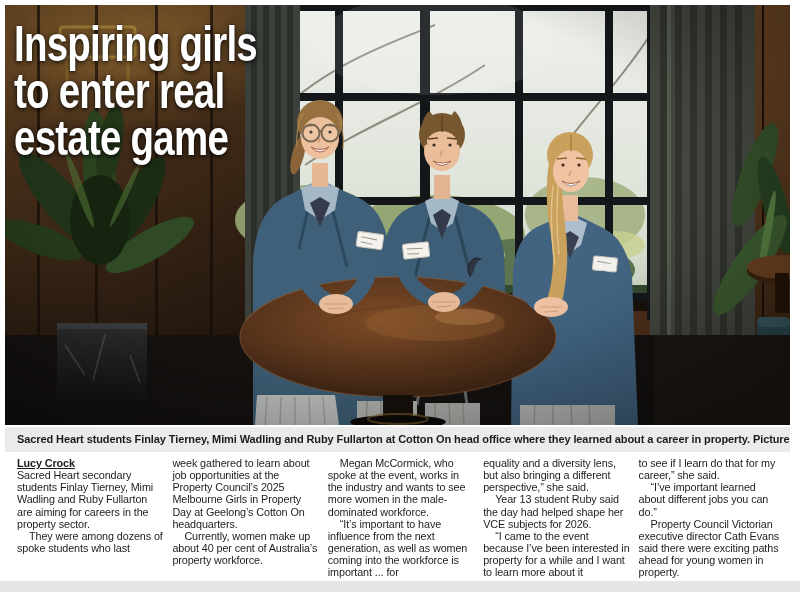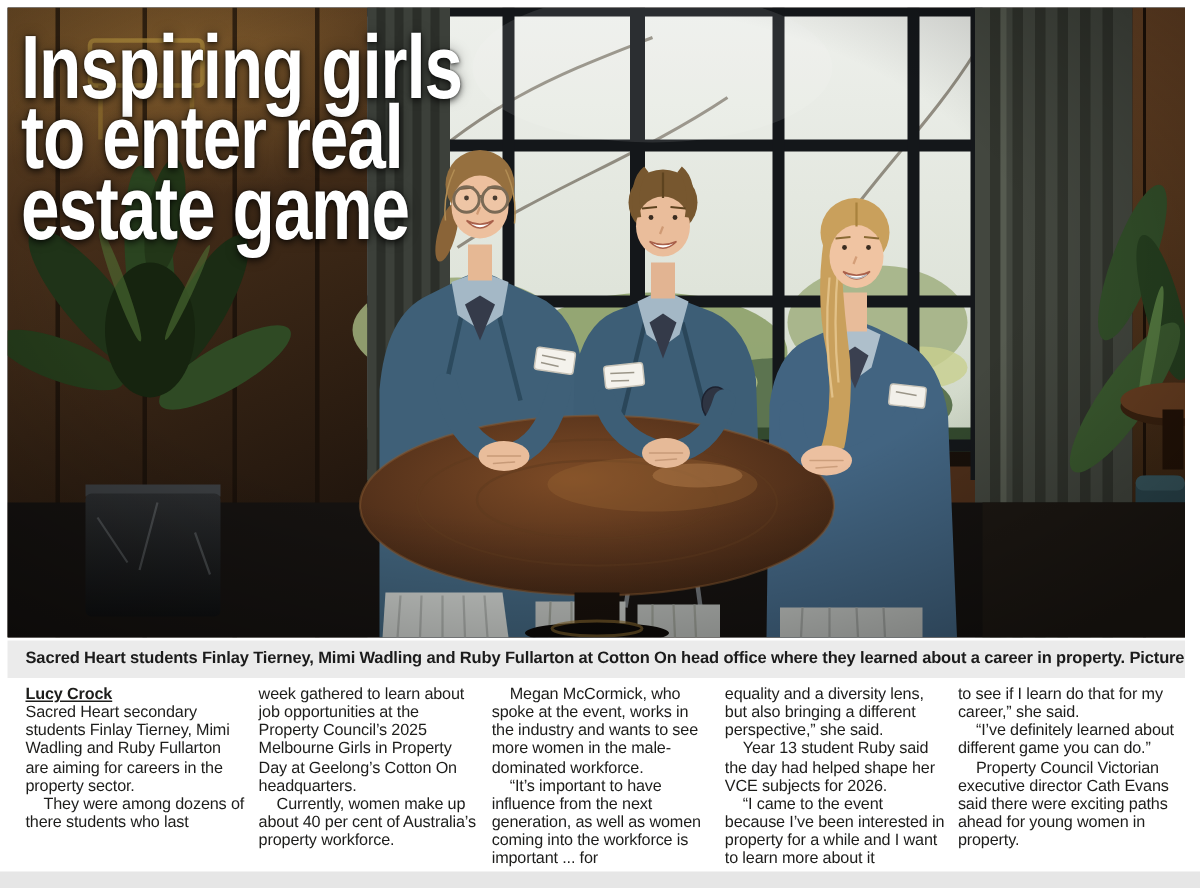--- a/index.html
+++ b/index.html
@@ -8,21 +8,21 @@
     background:#ffffff;font-family:"Liberation Sans",sans-serif;
   }
   .page{position:absolute;inset:0;background:#ffffff;}
   .photo{
     position:absolute;left:5px;top:5px;width:785px;height:420px;
     overflow:hidden;background:#1d1916;
   }
   .photo svg{display:block;}
   .headline{
     position:absolute;left:9px;top:16px;margin:0;
-    color:#ffffff;font-weight:bold;font-size:60px;line-height:47px;
+    color:#ffffff;font-weight:bold;font-size:50px;line-height:47px;
     letter-spacing:-1px;
   }
   .hl-line{
     display:block;transform:scaleX(.77);transform-origin:0 50%;
     white-space:nowrap;
     text-shadow:0 2px 5px rgba(0,0,0,.55),0 0 2px rgba(0,0,0,.65),0 0 10px rgba(0,0,0,.35);
   }
   .caption{
     position:absolute;left:5px;top:427px;width:785px;height:25px;
     background:#ebebeb;color:#1b1b1b;font-weight:bold;font-size:11px;
@@ -308,36 +308,36 @@
       <span class="hl-line">estate game</span>
     </h1>
   </div>
 
   <div class="caption">Sacred Heart students Finlay Tierney, Mimi Wadling and Ruby Fullarton at Cotton On head office where they learned about a career in property. Picture: Brad Fleet</div>
 
   <div class="article">
     <div class="col">
       <p class="byline">Lucy Crock</p>
       <p>Sacred Heart secondary students Finlay Tierney, Mimi Wadling and Ruby Fullarton are aiming for careers in the property sector.</p>
-      <p class="indent">They were among dozens of there students who last</p>
+      <p class="indent">They were among dozens of spoke students who last</p>
     </div>
     <div class="col">
       <p>week gathered to learn about job opportunities at the Property Council’s 2025 Melbourne Girls in Property Day at Geelong’s Cotton On headquarters.</p>
       <p class="indent">Currently, women make up about 40 per cent of Australia’s property workforce.</p>
     </div>
     <div class="col">
       <p class="indent">Megan McCormick, who spoke at the event, works in the industry and wants to see more women in the male-dominated workforce.</p>
       <p class="indent">“It’s important to have influence from the next generation, as well as women coming into the workforce is important ... for</p>
     </div>
     <div class="col">
       <p>equality and a diversity lens, but also bringing a different perspective,” she said.</p>
       <p class="indent">Year 13 student Ruby said the day had helped shape her VCE subjects for 2026.</p>
       <p class="indent">“I came to the event because I’ve been interested in property for a while and I want to learn more about it</p>
     </div>
     <div class="col">
       <p>to see if I learn do that for my career,” she said.</p>
-      <p class="indent">“I’ve definitely learned about different game you can do.”</p>
+      <p class="indent">“I’ve important learned about different jobs you can do.”</p>
       <p class="indent">Property Council Victorian executive director Cath Evans said there were exciting paths ahead for young women in property.</p>
     </div>
   </div>
 
   <div class="page-edge"></div>
 </div>
 
 </body></html>

